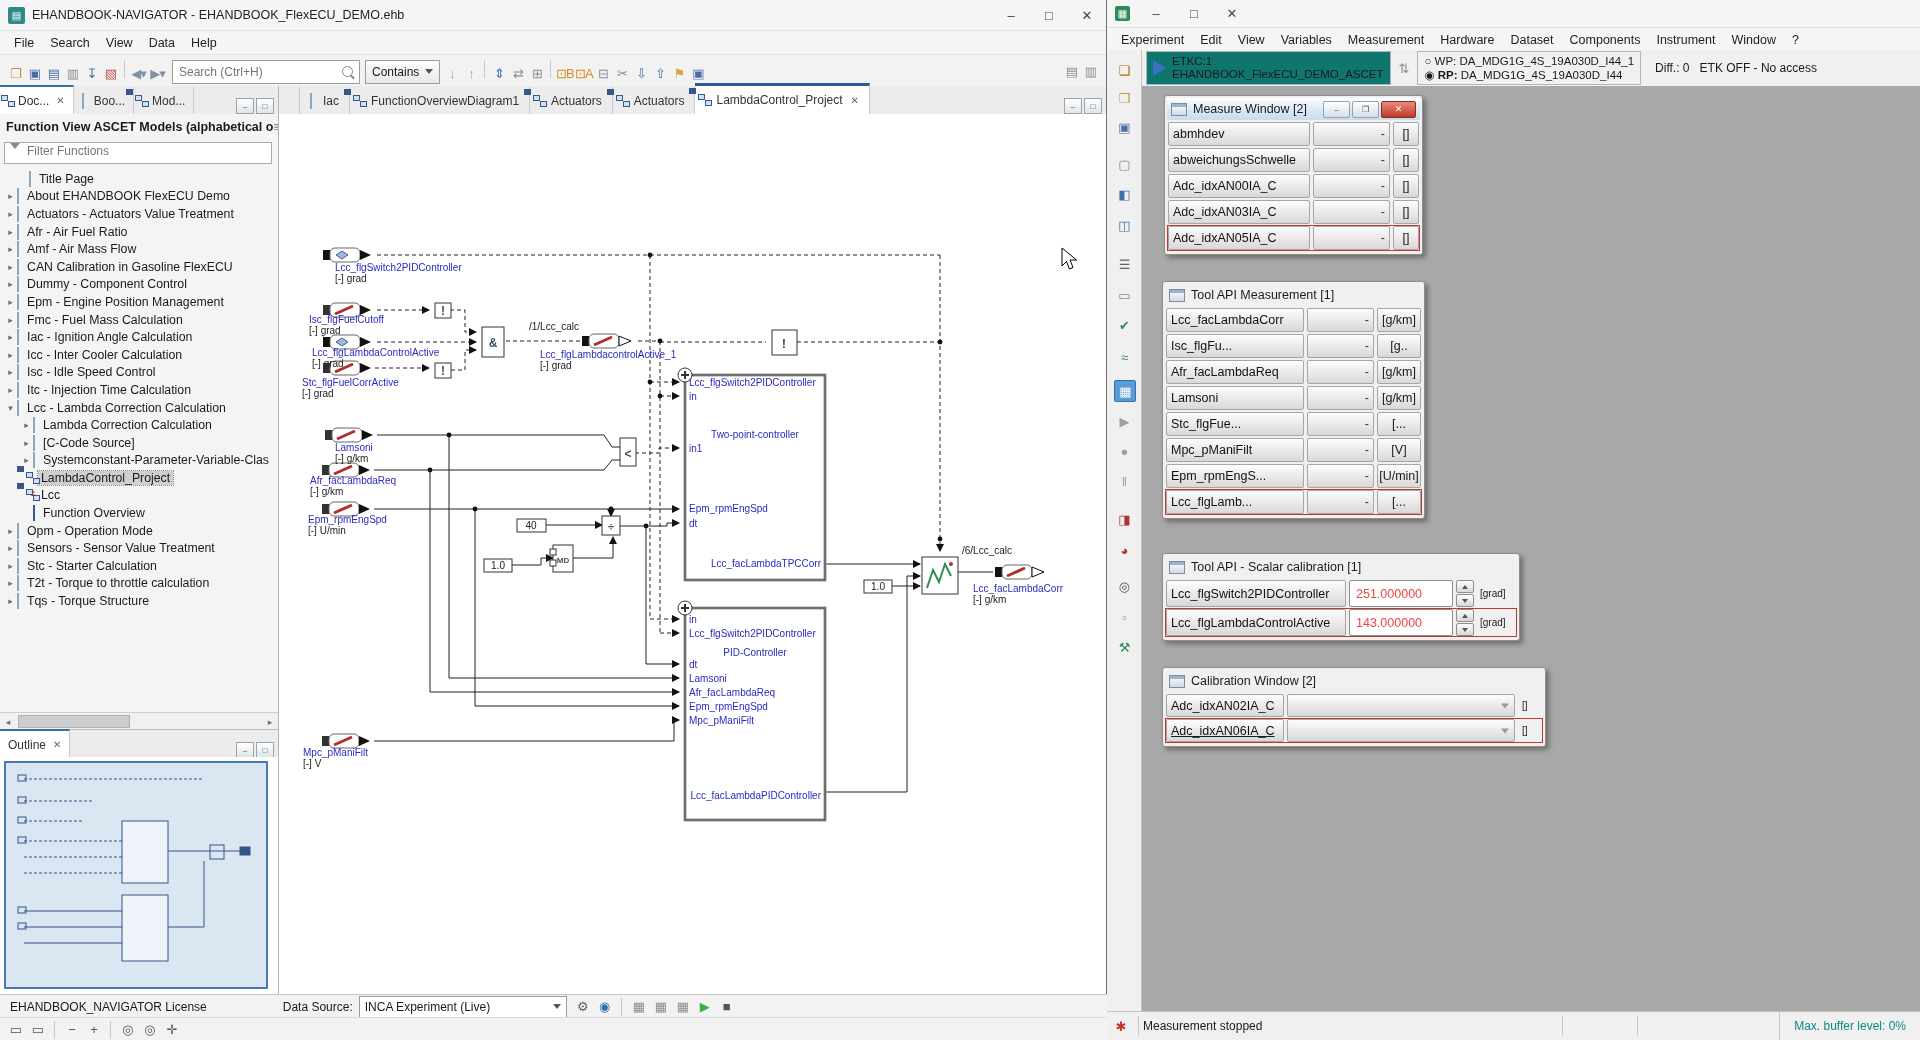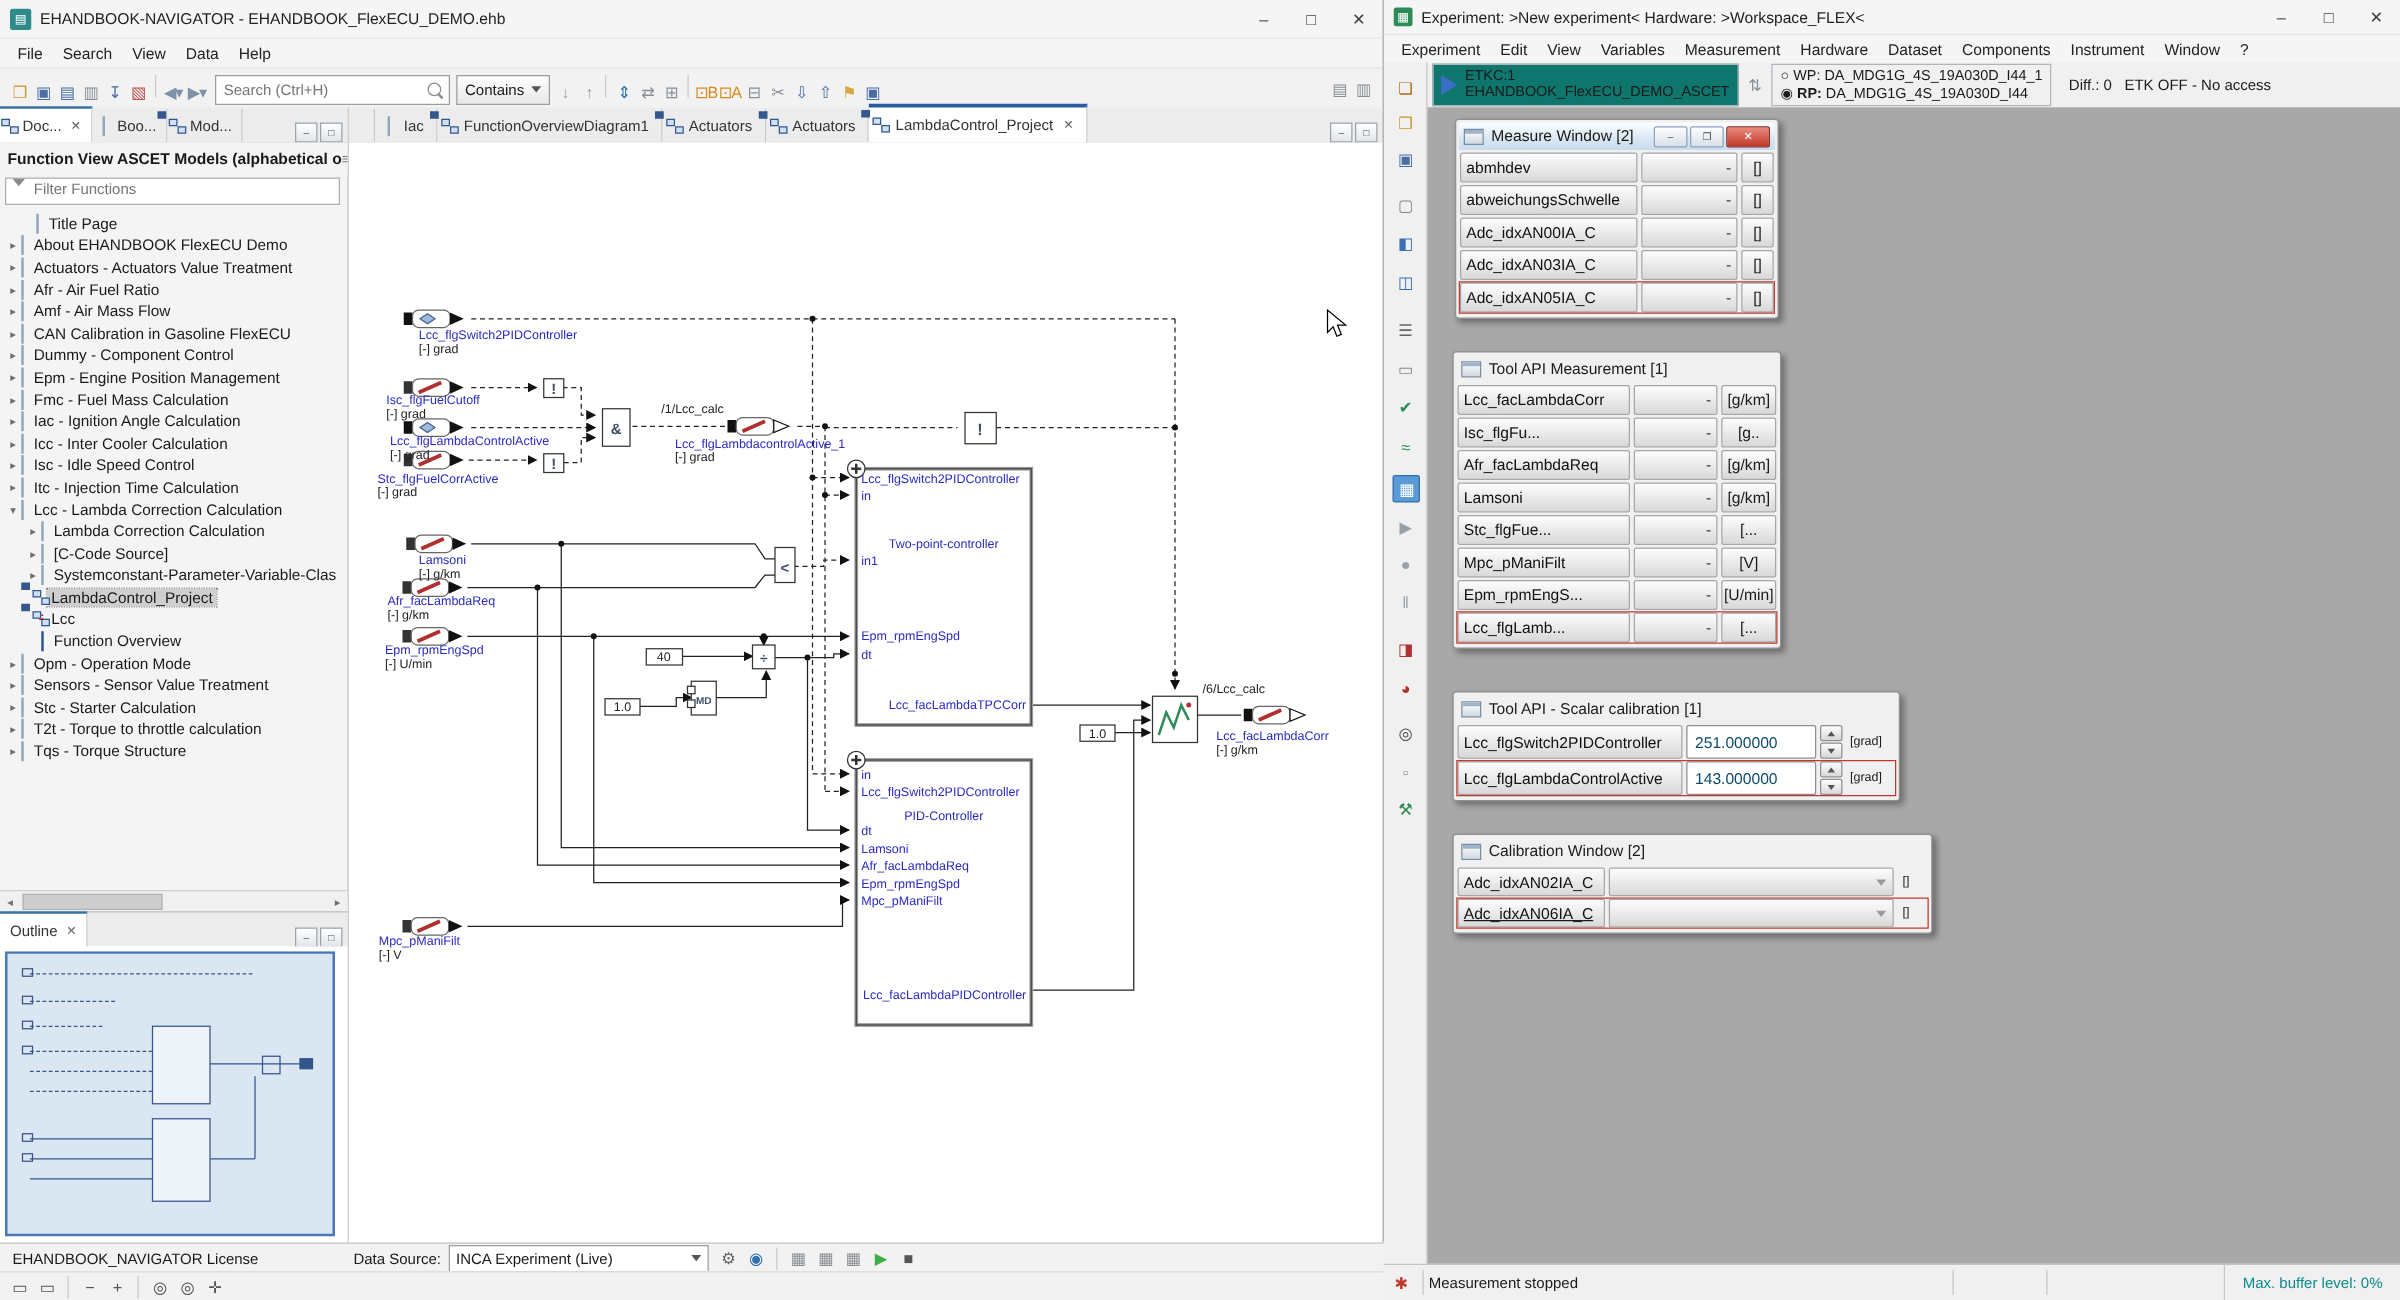--- a/index.html
+++ b/index.html
@@ -98,21 +98,21 @@
   .pico{width:14px;height:11px;border:1px solid #7a8ea2;background:linear-gradient(#fff,#cfd9e2);box-shadow:inset 0 3px 0 #9fb4c6}
   .pbtns{margin-left:auto;display:flex;gap:2px}
   .pbtn{width:25px;height:15px;border:1px solid #8ea4b8;border-radius:2px;background:linear-gradient(#fefefe,#d7dfe7);font-size:8px;color:#3c4a57;display:flex;align-items:center;justify-content:center}
   .pbtn.close{background:linear-gradient(#e98b7d,#c0392b);color:#fff;border-color:#8d2b20;width:33px;font-size:9px}
   .irow{display:grid;gap:3px;margin:2px 1px;align-items:stretch}
   .irow.alert{outline:1.5px solid #c0392b;outline-offset:0px}
   .cell{background:linear-gradient(#fdfdfd,#d8d8d8);border:1px solid #a6a6a6;border-radius:2px;display:flex;align-items:center;font-size:12.5px;padding:0 4px;white-space:nowrap;overflow:hidden}
   .cname{color:#111}
   .cval{justify-content:flex-end;color:#333}
   .cunit{justify-content:center;padding:0 2px}
-  .vinput{background:#fff;border:1px solid #8f8f8f;border-radius:2px;display:flex;align-items:center;font-size:12.5px;padding:0 6px;color:#0c4a6e}
+  .vinput{background:#fff;border:1px solid #8f8f8f;border-radius:2px;display:flex;align-items:center;font-size:12.5px;padding:0 6px;color:#ef4444}
   .spin{display:flex;flex-direction:column;gap:1px;justify-content:center}
   .spb{flex:1;width:16px;border:1px solid #8f8f8f;border-radius:2px;background:linear-gradient(#fdfdfd,#d8d8d8);display:flex;align-items:center;justify-content:center}
   .spb i{width:0;height:0;border-left:3px solid transparent;border-right:3px solid transparent}
   .spb i.up{border-bottom:4px solid #555}
   .spb i.dn{border-top:4px solid #555}
   .unitlbl{display:flex;align-items:center;font-size:10px;padding-left:4px}
   .ddown{position:relative}
   .ddchev{position:absolute;right:5px;top:50%;transform:translateY(-50%);width:0;height:0;border-left:4px solid transparent;border-right:4px solid transparent;border-top:5px solid #9a9a9a}
 </style>
 </head>
@@ -573,21 +573,20 @@
       <span class="tsep"></span>
       <span class="tbi" style="color: rgb(85, 85, 85);">◎</span>
       <span class="tbi" style="color: rgb(85, 85, 85);">◎</span>
       <span class="tbi" style="color: rgb(85, 85, 85);">✛</span>
     </div>
 </div>
 
 <div class="win" id="rwin">
   <div class="titlebar" style="height:27px">
     <span class="appico" style="background:#2e8b57;width:15px;height:15px">▦</span>
-    <span class="ttl">Experiment: &gt;New experiment&lt; Hardware: &gt;Workspace_FLEX&lt;</span>
     <span class="winbtns">
       <span class="winbtn">–</span>
       <span class="winbtn">□</span>
       <span class="winbtn">✕</span>
     </span>
   </div>
   <div class="menubar" id="rmenu">
       <span class="mi">Experiment</span>
       <span class="mi">Edit</span>
       <span class="mi">View</span>

